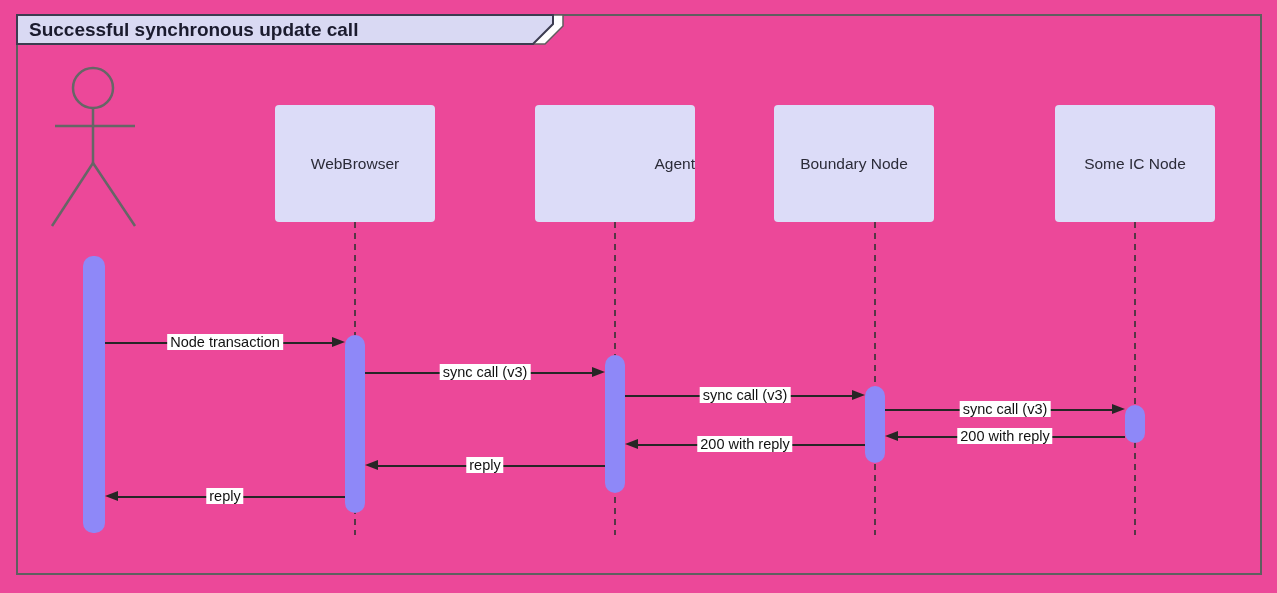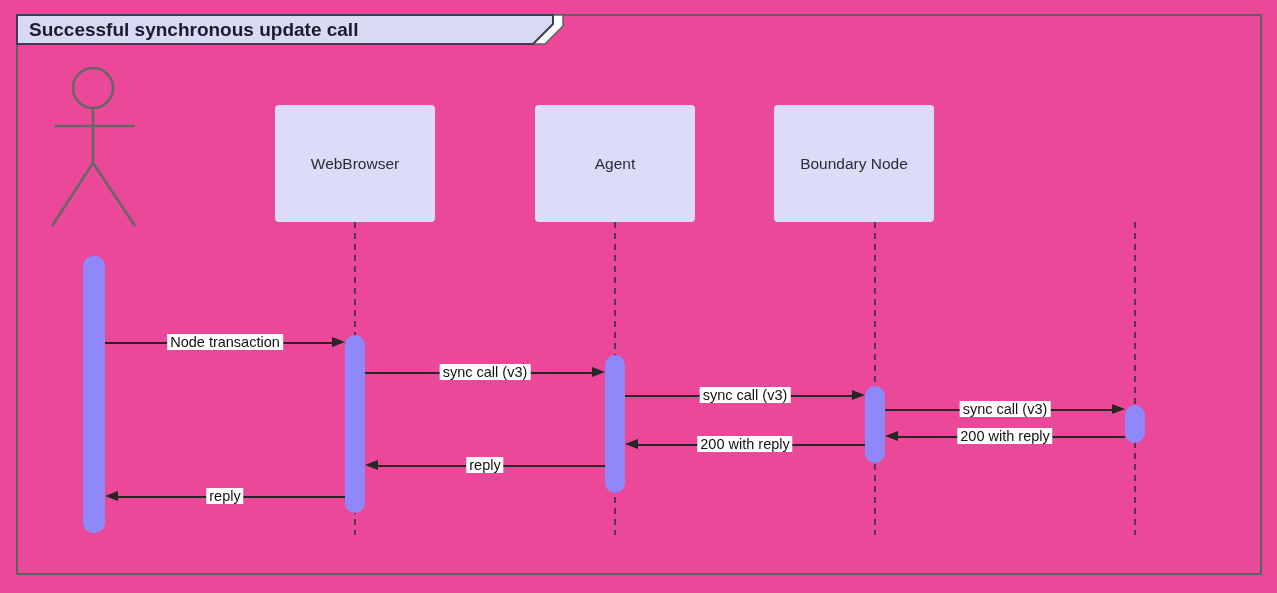--- a/index.html
+++ b/index.html
@@ -97,25 +97,28 @@
 
   <svg class="tab-svg" style="left:14px; top:13px;" width="580" height="34" viewBox="0 0 580 34">
     <path d="M 3 2 L 549 2 L 549 13 L 531 31 L 3 31 Z" fill="#ffffff" stroke="#5f5f5f" stroke-width="1.5"></path>
     <path d="M 3 2 L 539 2 L 539 11 L 519 31 L 3 31 Z" fill="#d9d9f3" stroke="#3c3c50" stroke-width="2"></path>
   </svg>
   <div class="diagram-title">Successful synchronous update call</div>
 
   <div class="participant" style="left:275px;">
       <span>WebBrowser</span>
     </div>
-  <div class="participant" style="left:535px;">
+  <div class="participant" style="left:535px;justify-content:flex-end;">
       <span>Agent</span>
     </div>
   <div class="participant" style="left:774px;">
       <span>Boundary Node</span>
+    </div>
+  <div class="participant" style="left:1055px;">
+      <span>Some IC Node</span>
     </div>
 
   <div class="activation" style="left:83px;  top:256px; width:22px; height:277px;"></div>
   <div class="activation" style="left:345px; top:335px; height:178px;"></div>
   <div class="activation" style="left:605px; top:355px; height:138px;"></div>
   <div class="activation" style="left:865px; top:386px; height:77px;"></div>
   <div class="activation" style="left:1125px;top:405px; height:38px;"></div>
 
   <div class="message right" style="left:105px; top:343px; width:240px;">
     <div class="msg-line"></div>

